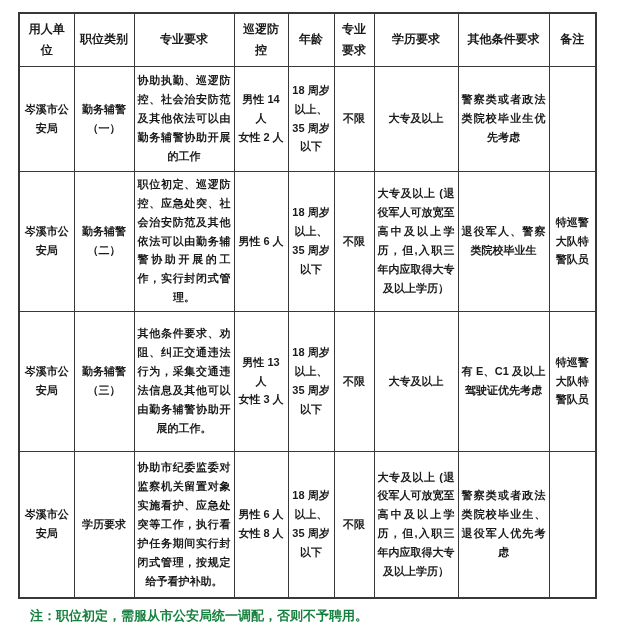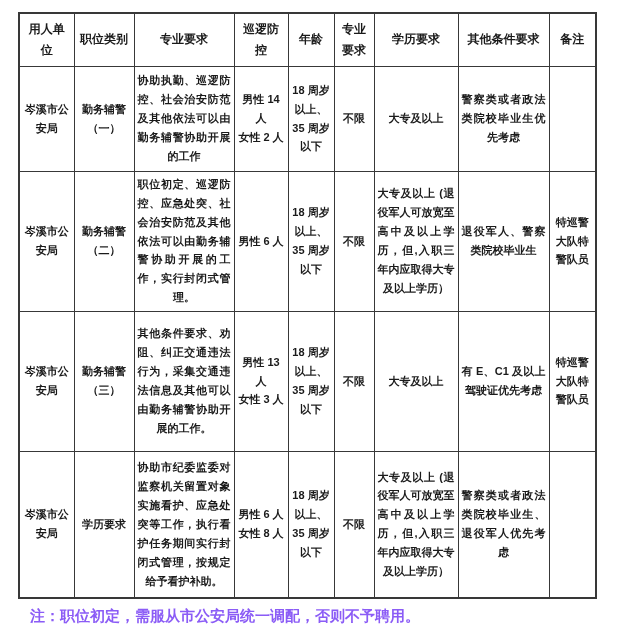--- a/index.html
+++ b/index.html
@@ -48,23 +48,23 @@
     white-space: pre-line;
   }
   td.c-just {
     text-align: justify;
     text-justify: inter-character;
     text-align-last: center;
   }
   .footnote {
     position: absolute;
     left: 30px; top: 607px;
-    font-size: 15px;
+    font-size: 13px;
     font-weight: 700;
-    color: #8b5cf6;
+    color: #15803d;
     white-space: nowrap;
   }
 </style>
 </head>
 <body>
 
 <div class="page">
 
   <table class="recruit">
     <colgroup>

